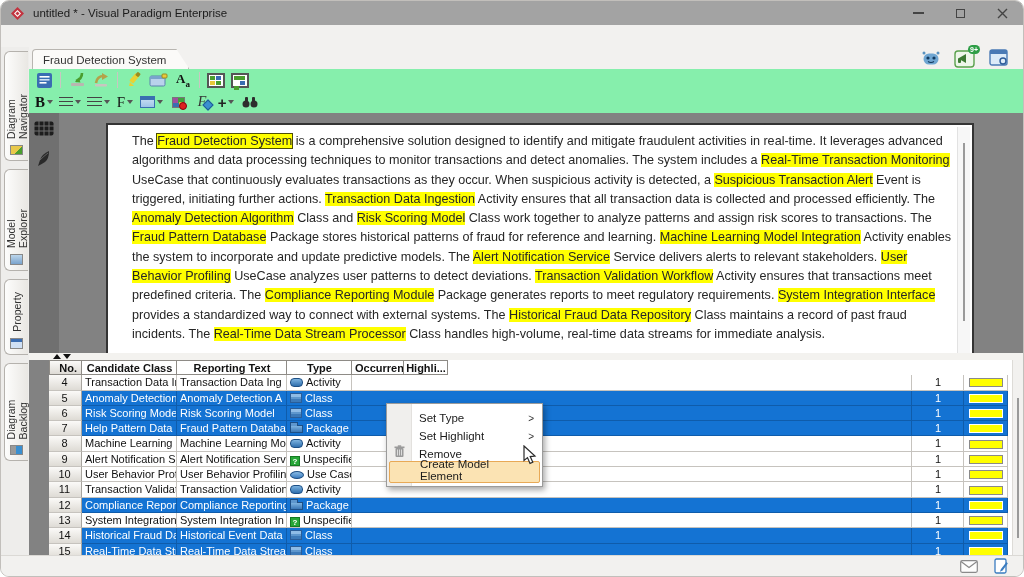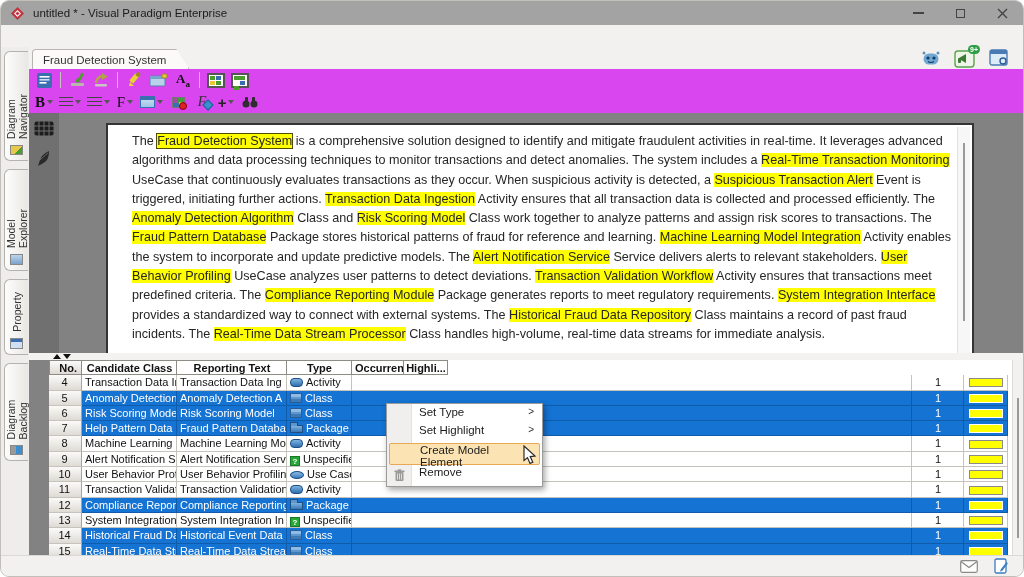--- a/index.html
+++ b/index.html
@@ -20,21 +20,21 @@
   .menu-item{padding:0 14px;font-size:11.5px;color:#222;line-height:22px;}
 
   
   .tabrow{position:absolute;top:46px;left:28px;right:0;height:22px;background:#f2f1ef;}
   .diagram-tab{position:absolute;left:3px;top:2px;height:20px;min-width:138px;background:#fbfaf8;clip-path:polygon(0 0,calc(100% - 13px) 0,100% 100%,0 100%);border:1px solid #b8b5b0;border-bottom:none;border-radius:4px 0 0 0;padding:0 22px 0 10px;font-size:11.5px;color:#333;line-height:20px;}
   .topright-icons{position:absolute;right:12px;top:0;height:22px;display:flex;align-items:center;gap:10px;}
   .tr-icon{position:relative;width:24px;height:20px;display:flex;align-items:center;justify-content:center;}
   .badge{position:absolute;top:-3px;right:-3px;background:#2e9e46;color:#fff;font-size:7px;font-weight:bold;border-radius:5px;padding:1px 2px;line-height:1;}
 
   
-  .toolbar{position:absolute;top:68px;left:28px;right:0;height:44px;background:#d946ef;}
+  .toolbar{position:absolute;top:68px;left:28px;right:0;height:44px;background:#86efac;}
   .tb-row{display:flex;align-items:center;height:22px;padding-left:4px;gap:2px;}
   .tb-btn{height:20px;min-width:22px;display:flex;align-items:center;justify-content:center;padding:0 2px;border-radius:2px;}
   .tb-sep{width:1px;height:16px;background:#c9c6c1;margin:0 3px;}
   .caret{width:0;height:0;border-left:3px solid transparent;border-right:3px solid transparent;border-top:4px solid #555;margin-left:2px;}
   .txt-b{font-family:"Liberation Serif",serif;font-weight:bold;font-size:15px;color:#111;}
   .txt-f{font-family:"Liberation Serif",serif;font-size:15px;color:#111;}
   .txt-a{font-family:"Liberation Serif",serif;font-size:13px;font-weight:bold;color:#111;}
   .txt-plus{font-size:15px;font-weight:bold;color:#222;}
   .lines-icon{width:14px;height:11px;background:repeating-linear-gradient(to bottom,#444 0 1.5px,transparent 1.5px 4px);}
   .grid-blue{width:15px;height:12px;border:1px solid #3a6fb0;background:linear-gradient(#cfe2f4,#9ec4e8);box-shadow:inset 0 3px 0 #3a6fb0;}
@@ -89,21 +89,21 @@
   .ti-package{position:relative;width:13px;height:8px;background:linear-gradient(#7db3e0,#3a77b5);border:1px solid #1d4f85;margin-top:3px;}
   .ti-package::before{content:"";position:absolute;left:-1px;top:-4px;width:6px;height:3px;background:#5e97cd;border:1px solid #1d4f85;border-bottom:none;}
   .ti-unspecified{width:10px;height:10px;background:#27a737;border:1px solid #157a23;color:#fff;font-size:8px;font-weight:bold;line-height:10px;text-align:center;}
   .ti-usecase{width:14px;height:8px;border-radius:50%;background:linear-gradient(#8abbe4,#3a7cc0);border:1px solid #1d4f85;}
   .tbl-scroll{position:absolute;right:0;top:7px;bottom:0;width:11px;background:#f2f1ef;border-left:1px solid #dddbd7;}
   .tbl-thumb{position:absolute;left:4px;top:38px;width:2px;height:140px;background:#9a9a9a;}
 
   
   .ctx{position:absolute;left:385px;top:402px;width:157px;background:#fff;border:1px solid #9b9b9b;box-shadow:2px 3px 6px rgba(0,0,0,.35);padding:2px 0;z-index:50;}
   .ctx::before{content:"";position:absolute;left:0;top:0;bottom:0;width:24px;background:#f0efed;border-right:1px solid #e3e1de;}
-  .ctx-item{position:relative;height:18px;display:flex;align-items:flex-start;padding-left:32px;padding-right:8px;font-size:11.5px;color:#1b1b1b;}
+  .ctx-item{position:relative;height:18px;display:flex;align-items:flex-end;padding-left:32px;padding-right:8px;font-size:11.5px;color:#1b1b1b;}
   .ctx-item .sub-arrow{margin-left:auto;font-size:10px;color:#333;}
   .ctx-item.hl-item{height:22px;margin:1px 2px;padding-left:30px;background:var(--menu-hl,#fbe3b3);border:1px solid var(--menu-hl-border,#e8a956);border-radius:2px;}
   .ctx-icon{position:absolute;left:5px;top:50%;transform:translateY(-50%);width:14px;height:14px;display:flex;align-items:center;justify-content:center;}
 
   
   .statusbar{position:absolute;left:0;right:0;bottom:0;height:21px;background:#f2f1ef;border-top:1px solid #dbd9d5;display:flex;align-items:center;justify-content:flex-end;padding-right:14px;gap:16px;}
 
   
   .cursor{position:absolute;left:521px;top:444px;z-index:99;}
 </style>
@@ -464,33 +464,33 @@
 
   <div class="ctx" id="ctxmenu">
       <div class="ctx-item">
         <span>Set Type</span>
         <span class="sub-arrow">&gt;</span>
       </div>
       <div class="ctx-item">
         <span>Set Highlight</span>
         <span class="sub-arrow">&gt;</span>
       </div>
-      <div class="ctx-item hl-item">
-        <span>Create Model Element</span>
-      </div>
       <div class="ctx-item">
         <span class="ctx-icon">
           <svg width="11" height="13" viewBox="0 0 11 13">
             <rect x="1.5" y="3" width="8" height="9" rx="1" fill="#9a9a9a"></rect>
             <rect x="0.5" y="1.5" width="10" height="1.6" fill="#9a9a9a"></rect>
             <rect x="3.8" y="0.3" width="3.4" height="1.6" fill="#9a9a9a"></rect>
             <path d="M3.5 4.5 V10.5 M5.5 4.5 V10.5 M7.5 4.5 V10.5" stroke="#eee" stroke-width="0.8"></path>
           </svg>
         </span>
         <span>Remove</span>
+      </div>
+      <div class="ctx-item hl-item">
+        <span>Create Model Element</span>
       </div>
     </div>
 
   <svg class="cursor" width="17" height="20" viewBox="0 0 17 20">
       <path d="M2 1 L13 11 L8.2 11.6 L10.8 17.2 L8 18.4 L5.5 12.6 L2 15.4 Z" fill="#fff" stroke="#2a2a2a" stroke-width="1.2"></path>
     </svg>
 
   <div class="statusbar">
     <svg width="18" height="13" viewBox="0 0 18 13">
         <rect x="0.7" y="0.7" width="16.6" height="11.6" rx="1.5" fill="#fdfdfc" stroke="#8a8a8a" stroke-width="1.2"></rect>

